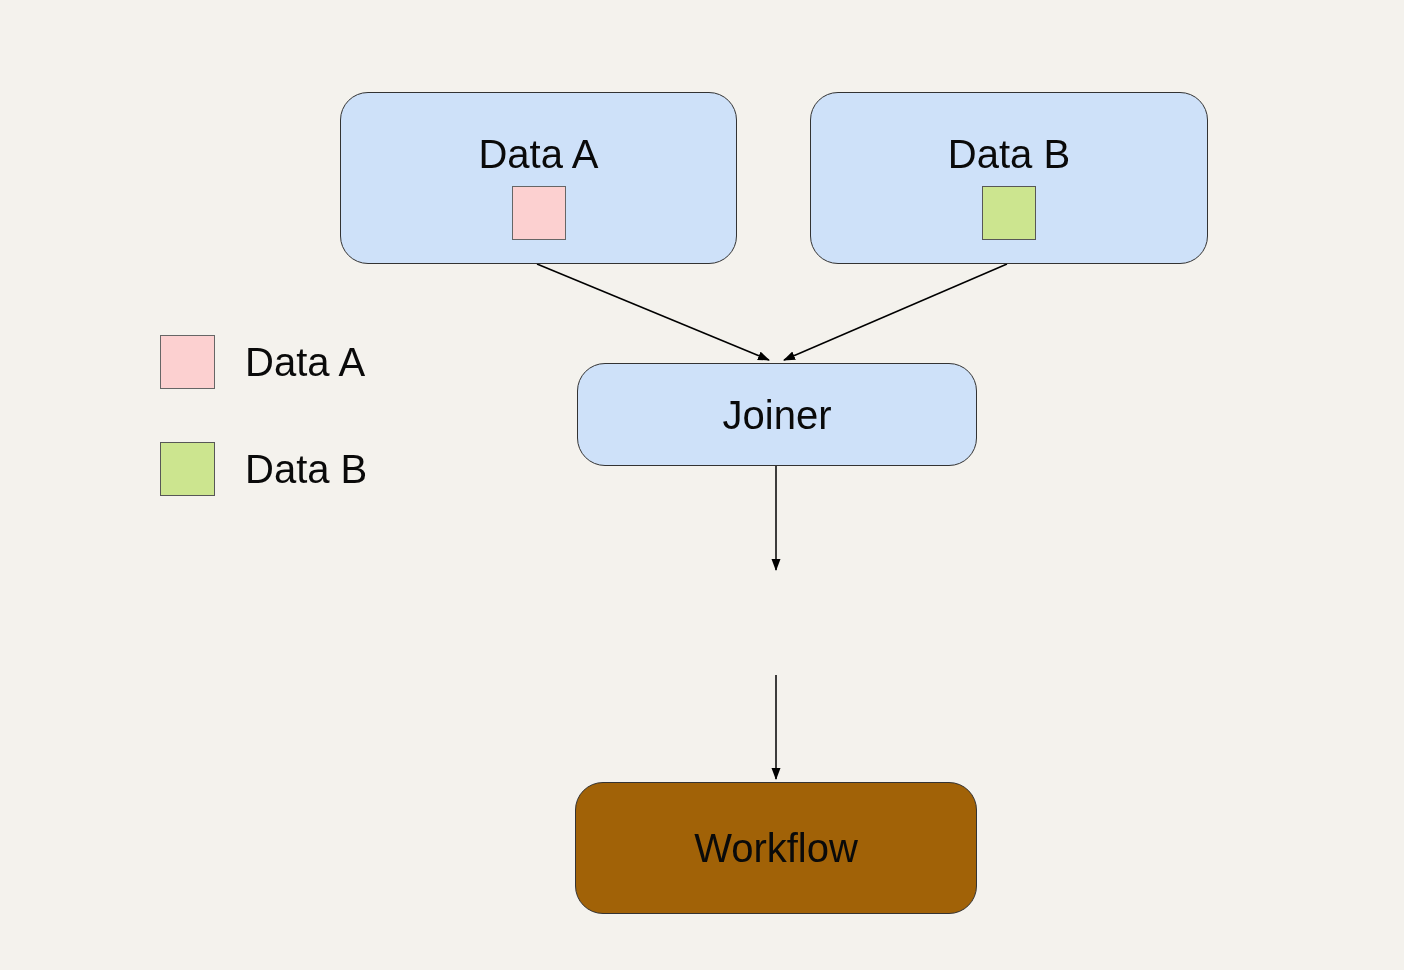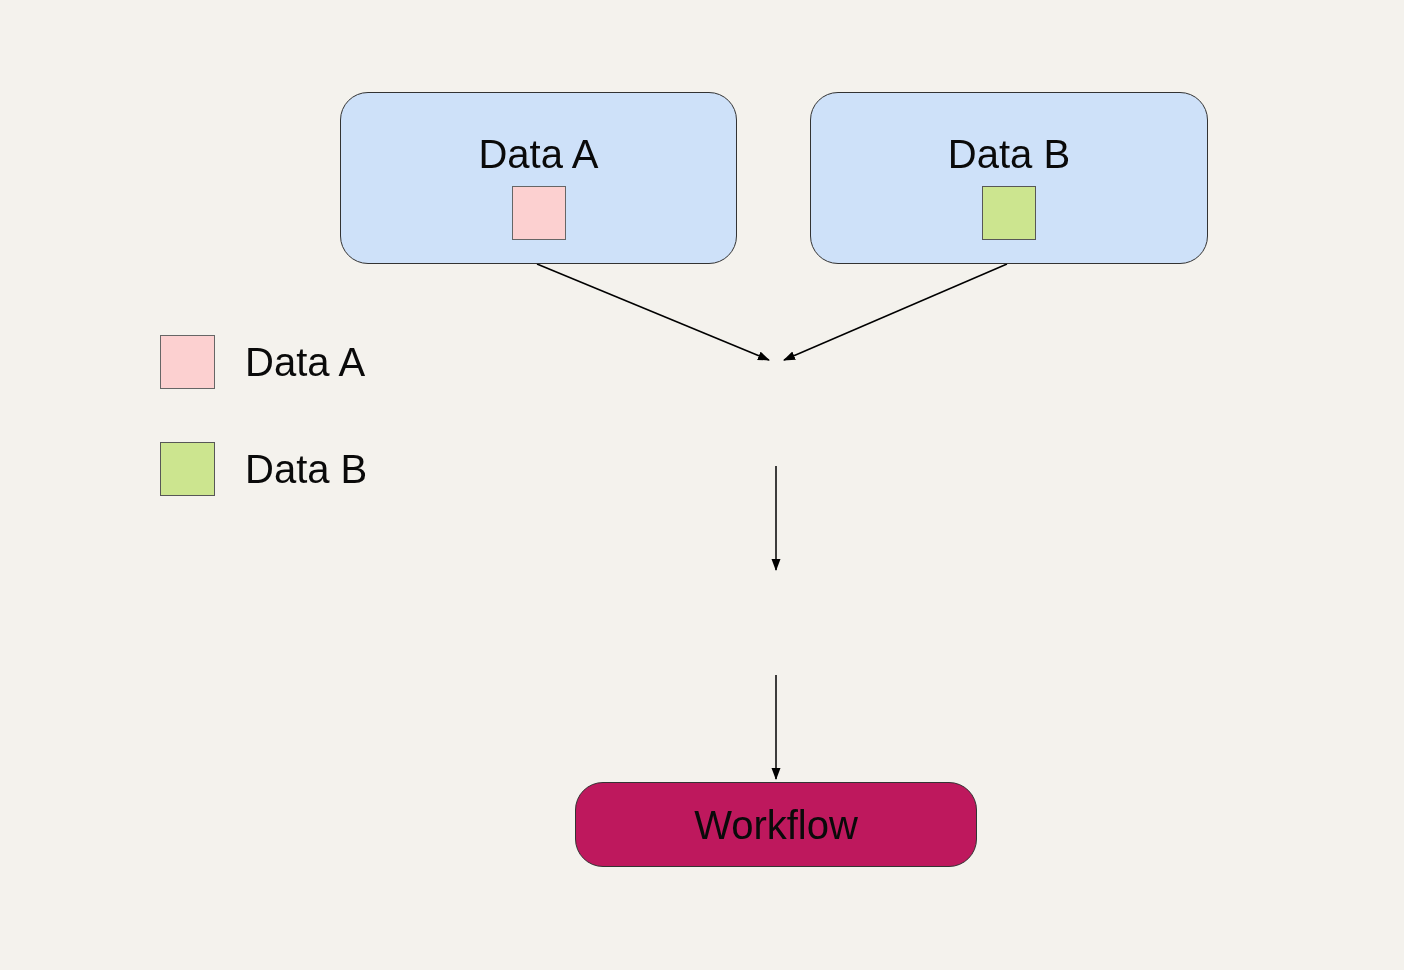--- a/index.html
+++ b/index.html
@@ -111,23 +111,26 @@
   <div class="node node-big" style="left: 340px; top: 92px; width: 397px; height: 172px; background-color: rgb(206, 225, 249);">
     <div class="node-label">Data A</div>
     <div class="chip pink" style="background-color: rgb(252, 208, 208);"></div>
   </div>
 
   <div class="node node-big" style="left: 810px; top: 92px; width: 398px; height: 172px; background-color: rgb(206, 225, 249);">
     <div class="node-label">Data B</div>
     <div class="chip green" style="background-color: rgb(204, 229, 143);"></div>
   </div>
 
+  <div class="node" style="left: 577px; top: 363px; width: 400px; height: 103px; background-color: rgb(206, 225, 249);">
+    <div class="node-label">Joiner</div>
+  </div>
 
 
-  <div class="node" style="left: 575px; top: 782px; width: 402px; height: 85px; background-color: #be185d;">
+  <div class="node" style="left: 575px; top: 782px; width: 402px; height: 132px; background-color: #a16207;">
     <div class="node-label">Workflow</div>
   </div>
 
   <div class="legend">
     <div class="legend-item">
       <div class="legend-swatch pink" style="background-color: rgb(252, 208, 208);"></div>
       <div class="legend-label">Data A</div>
     </div>
     <div class="legend-item">
       <div class="legend-swatch green" style="background-color: rgb(204, 229, 143);"></div>

